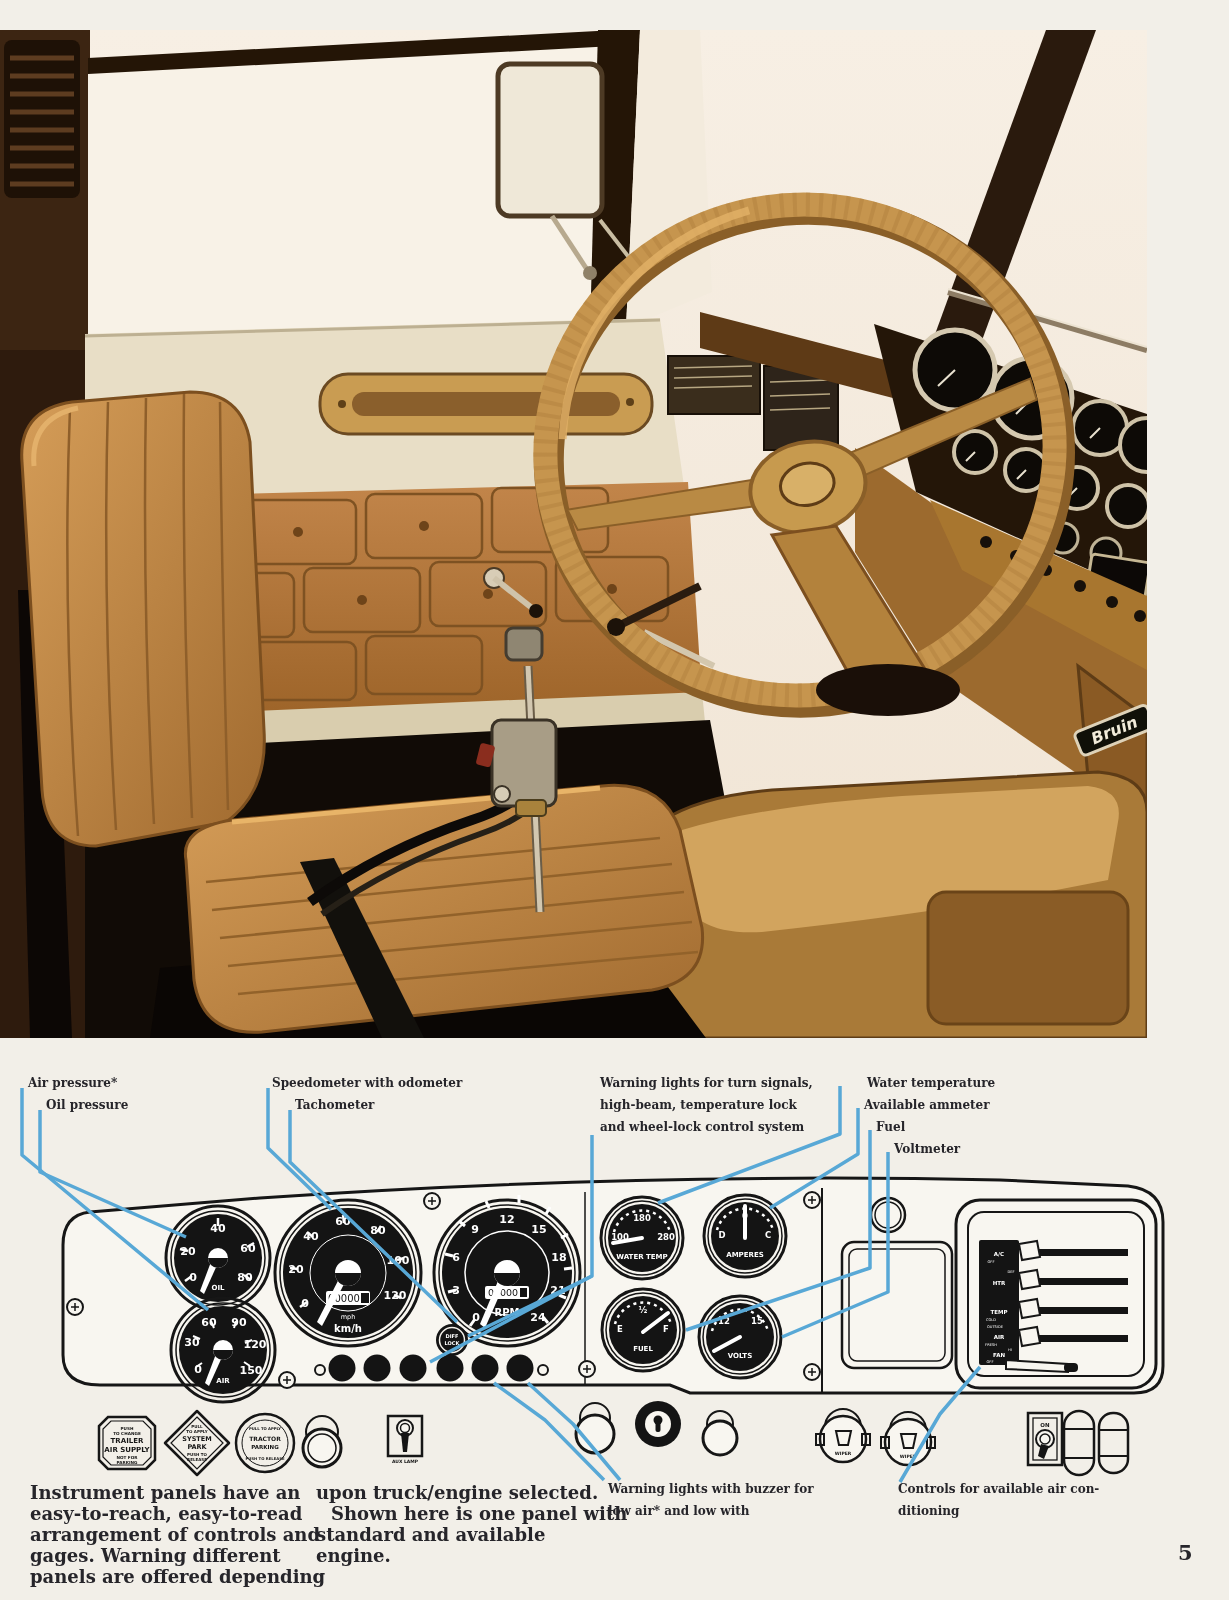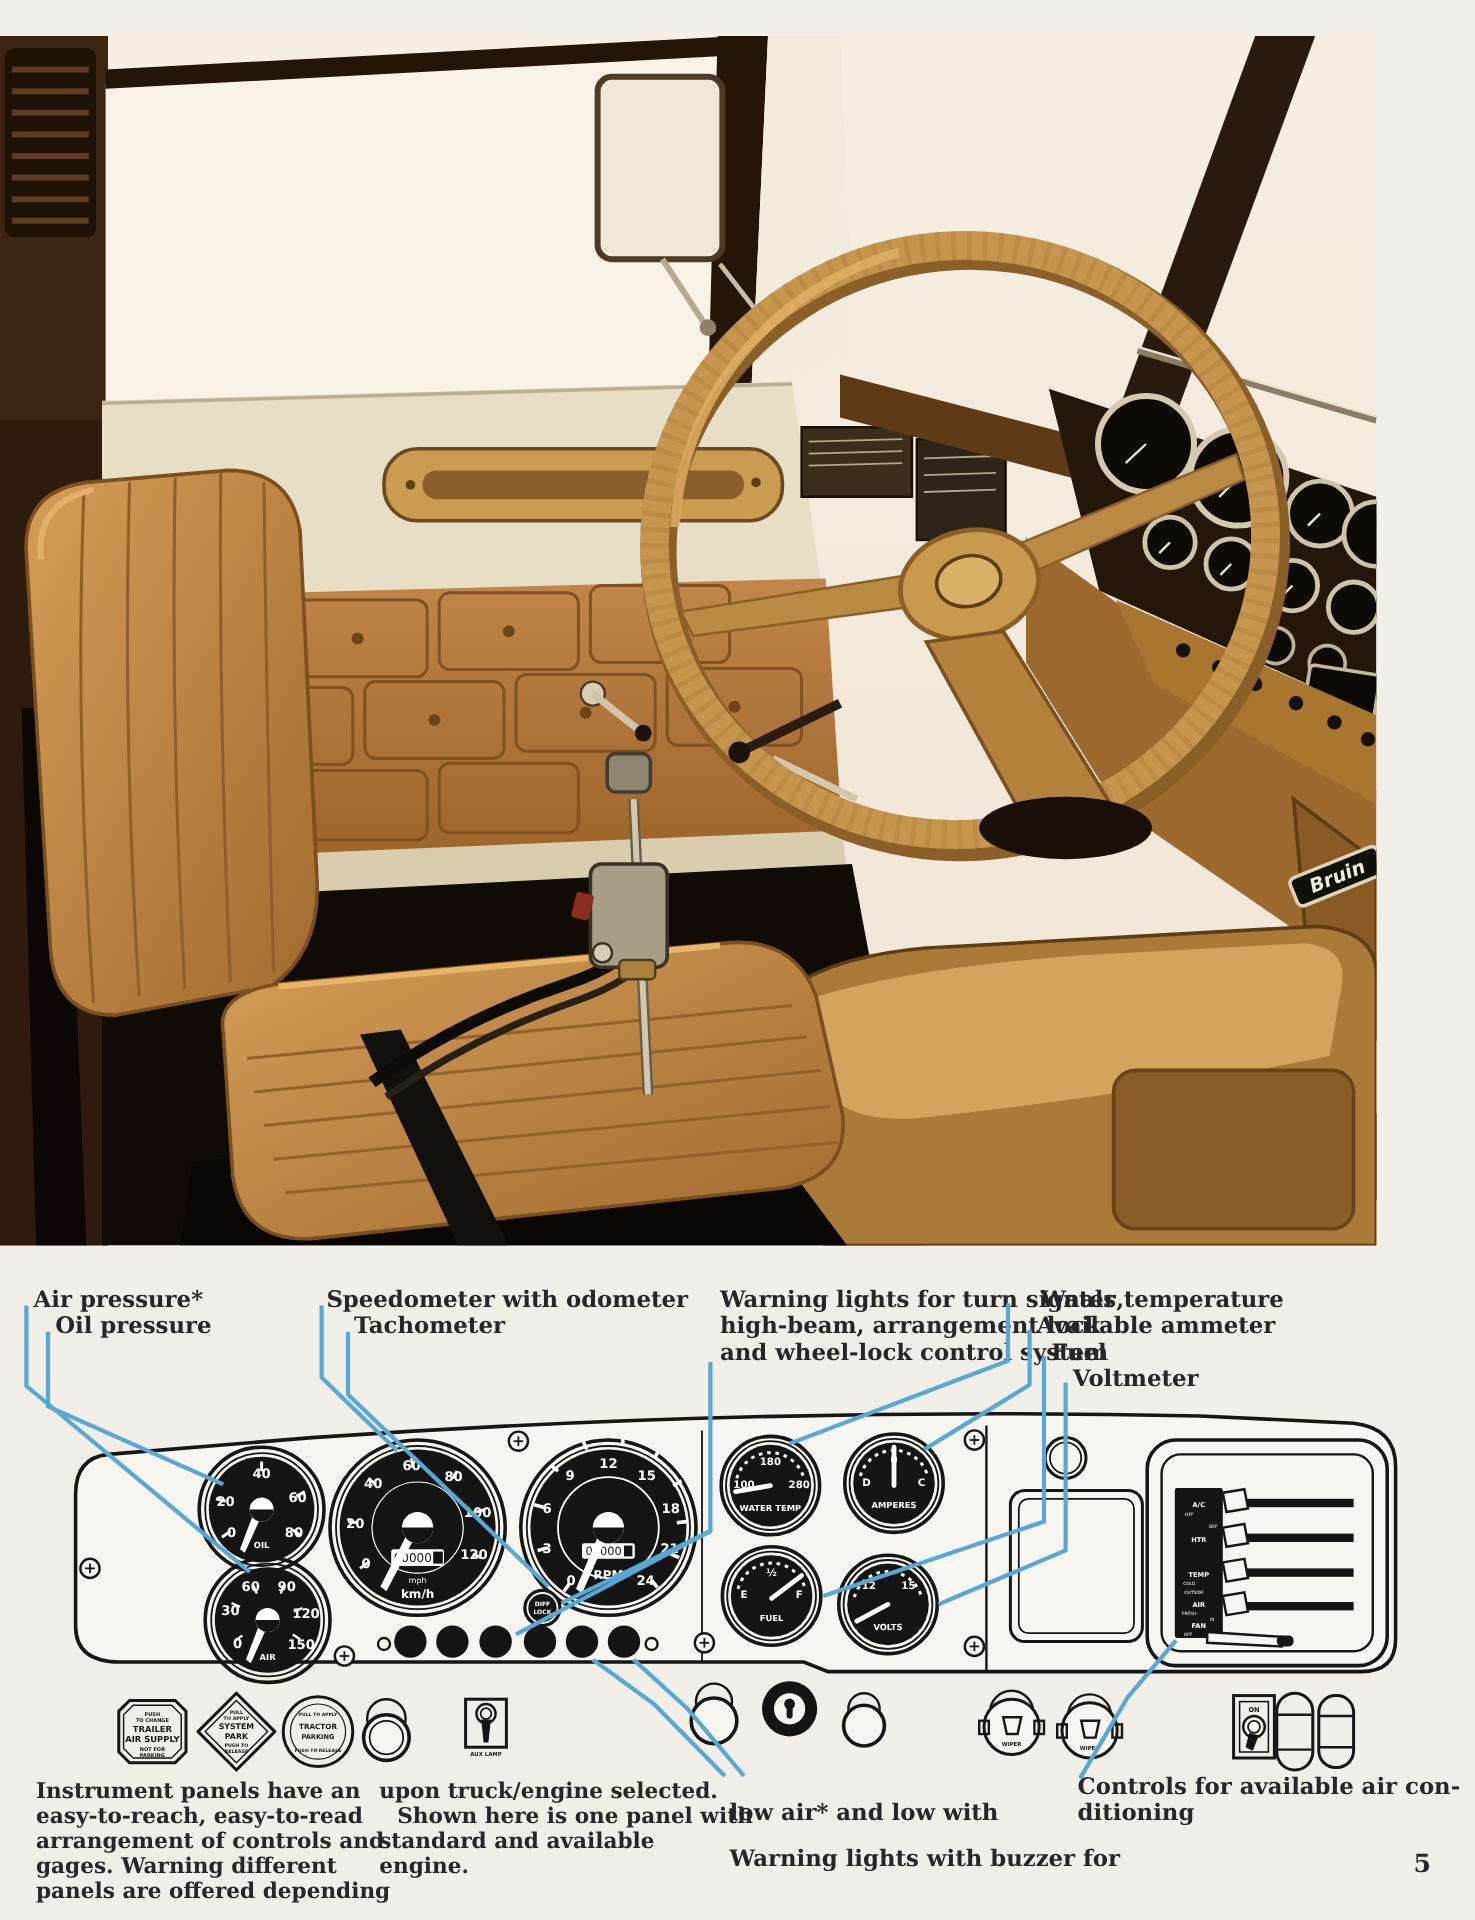--- a/index.html
+++ b/index.html
@@ -1,21 +1,21 @@
 <!DOCTYPE html>
 <html><head>
 <meta charset="utf-8">
 <style>
   html,body{margin:0;padding:0}
   body{width:1229px;height:1600px;background:#f2efe8;position:relative;
        font-family:"DejaVu Serif",serif;overflow:hidden}
   .photo{position:absolute;left:0;top:30px;width:1147px;height:1008px}
   .diagram{position:absolute;left:0;top:1040px;width:1229px;height:560px;pointer-events:none}
   .callout,.para,.pagenum{position:absolute;font-weight:bold;color:#26252a;white-space:nowrap}
-  .callout{font-size:19px;line-height:22px}
+  .callout{font-size:12px;line-height:22px}
   .para{font-size:18px;line-height:21px}
   .pagenum{font-size:21px}
   svg text{font-family:"DejaVu Sans",sans-serif}
 </style>
 </head>
 <body>
 
 <div class="photo">
 <svg viewBox="0 0 1147 1008" width="1147" height="1008">
   <defs>
@@ -226,27 +226,27 @@
   <line x1="700" y1="556" x2="622" y2="594" stroke="#2a1c10" stroke-width="8"></line>
   <circle cx="616" cy="597" r="9" fill="#1c1209"></circle>
 </svg>
 </div>
 
 <div class="callout" style="left:28px;top:1072px">Air pressure*</div>
 <div class="callout" style="left:46px;top:1094px">Oil pressure</div>
 <div class="callout" style="left:272px;top:1072px">Speedometer with odometer</div>
 <div class="callout" style="left:295px;top:1094px">Tachometer</div>
 <div class="callout" style="left:600px;top:1072px">Warning lights for turn signals,</div>
-<div class="callout" style="left:600px;top:1094px">high-beam, arrangement lock</div>
+<div class="callout" style="left:600px;top:1094px">high-beam, temperature lock</div>
 <div class="callout" style="left:600px;top:1116px">and wheel-lock control system</div>
 <div class="callout" style="left:867px;top:1072px">Water temperature</div>
 <div class="callout" style="left:864px;top:1094px">Available ammeter</div>
 <div class="callout" style="left:876px;top:1116px">Fuel</div>
 <div class="callout" style="left:894px;top:1138px">Voltmeter</div>
-<div class="callout" style="left:608px;top:1538px">Warning lights with buzzer for</div>
+<div class="callout" style="left:608px;top:1478px">Warning lights with buzzer for</div>
 <div class="callout" style="left:608px;top:1500px">low air* and low with</div>
 <div class="callout" style="left:898px;top:1478px">Controls for available air con-</div>
 <div class="callout" style="left:898px;top:1500px">ditioning</div>
 
 <svg class="diagram" viewBox="0 0 1229 560">
 
   <g>
     <path d="M 63,205 Q 63,175 90,172 L 260,158 Q 640,132 1000,140 L 1128,146 Q 1163,150 1163,182 L 1163,326 Q 1163,353 1134,353 L 690,353 L 670,345 L 100,345 Q 63,345 63,315 Z" fill="#f8f6f0" stroke="#161616" stroke-width="3"></path>
     <line x1="585" y1="152" x2="585" y2="345" stroke="#161616" stroke-width="1.5"></line>
     <line x1="822" y1="148" x2="822" y2="353" stroke="#161616" stroke-width="2"></line>

